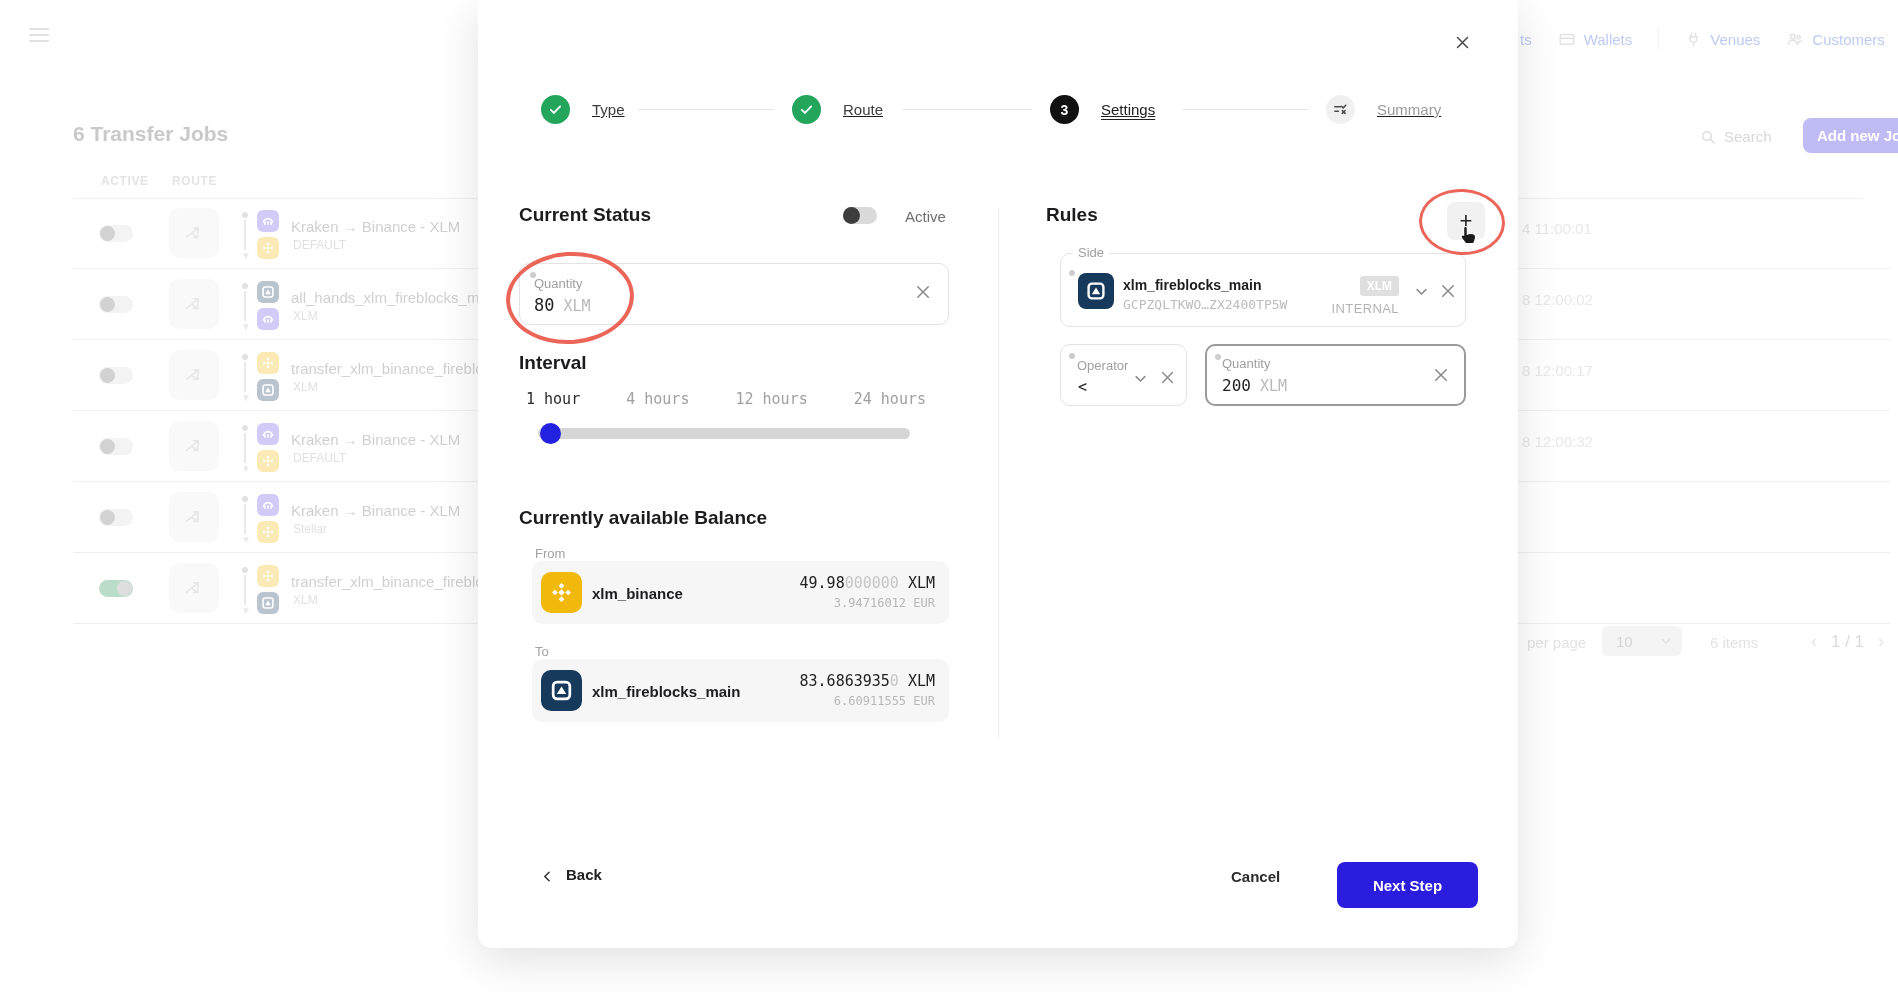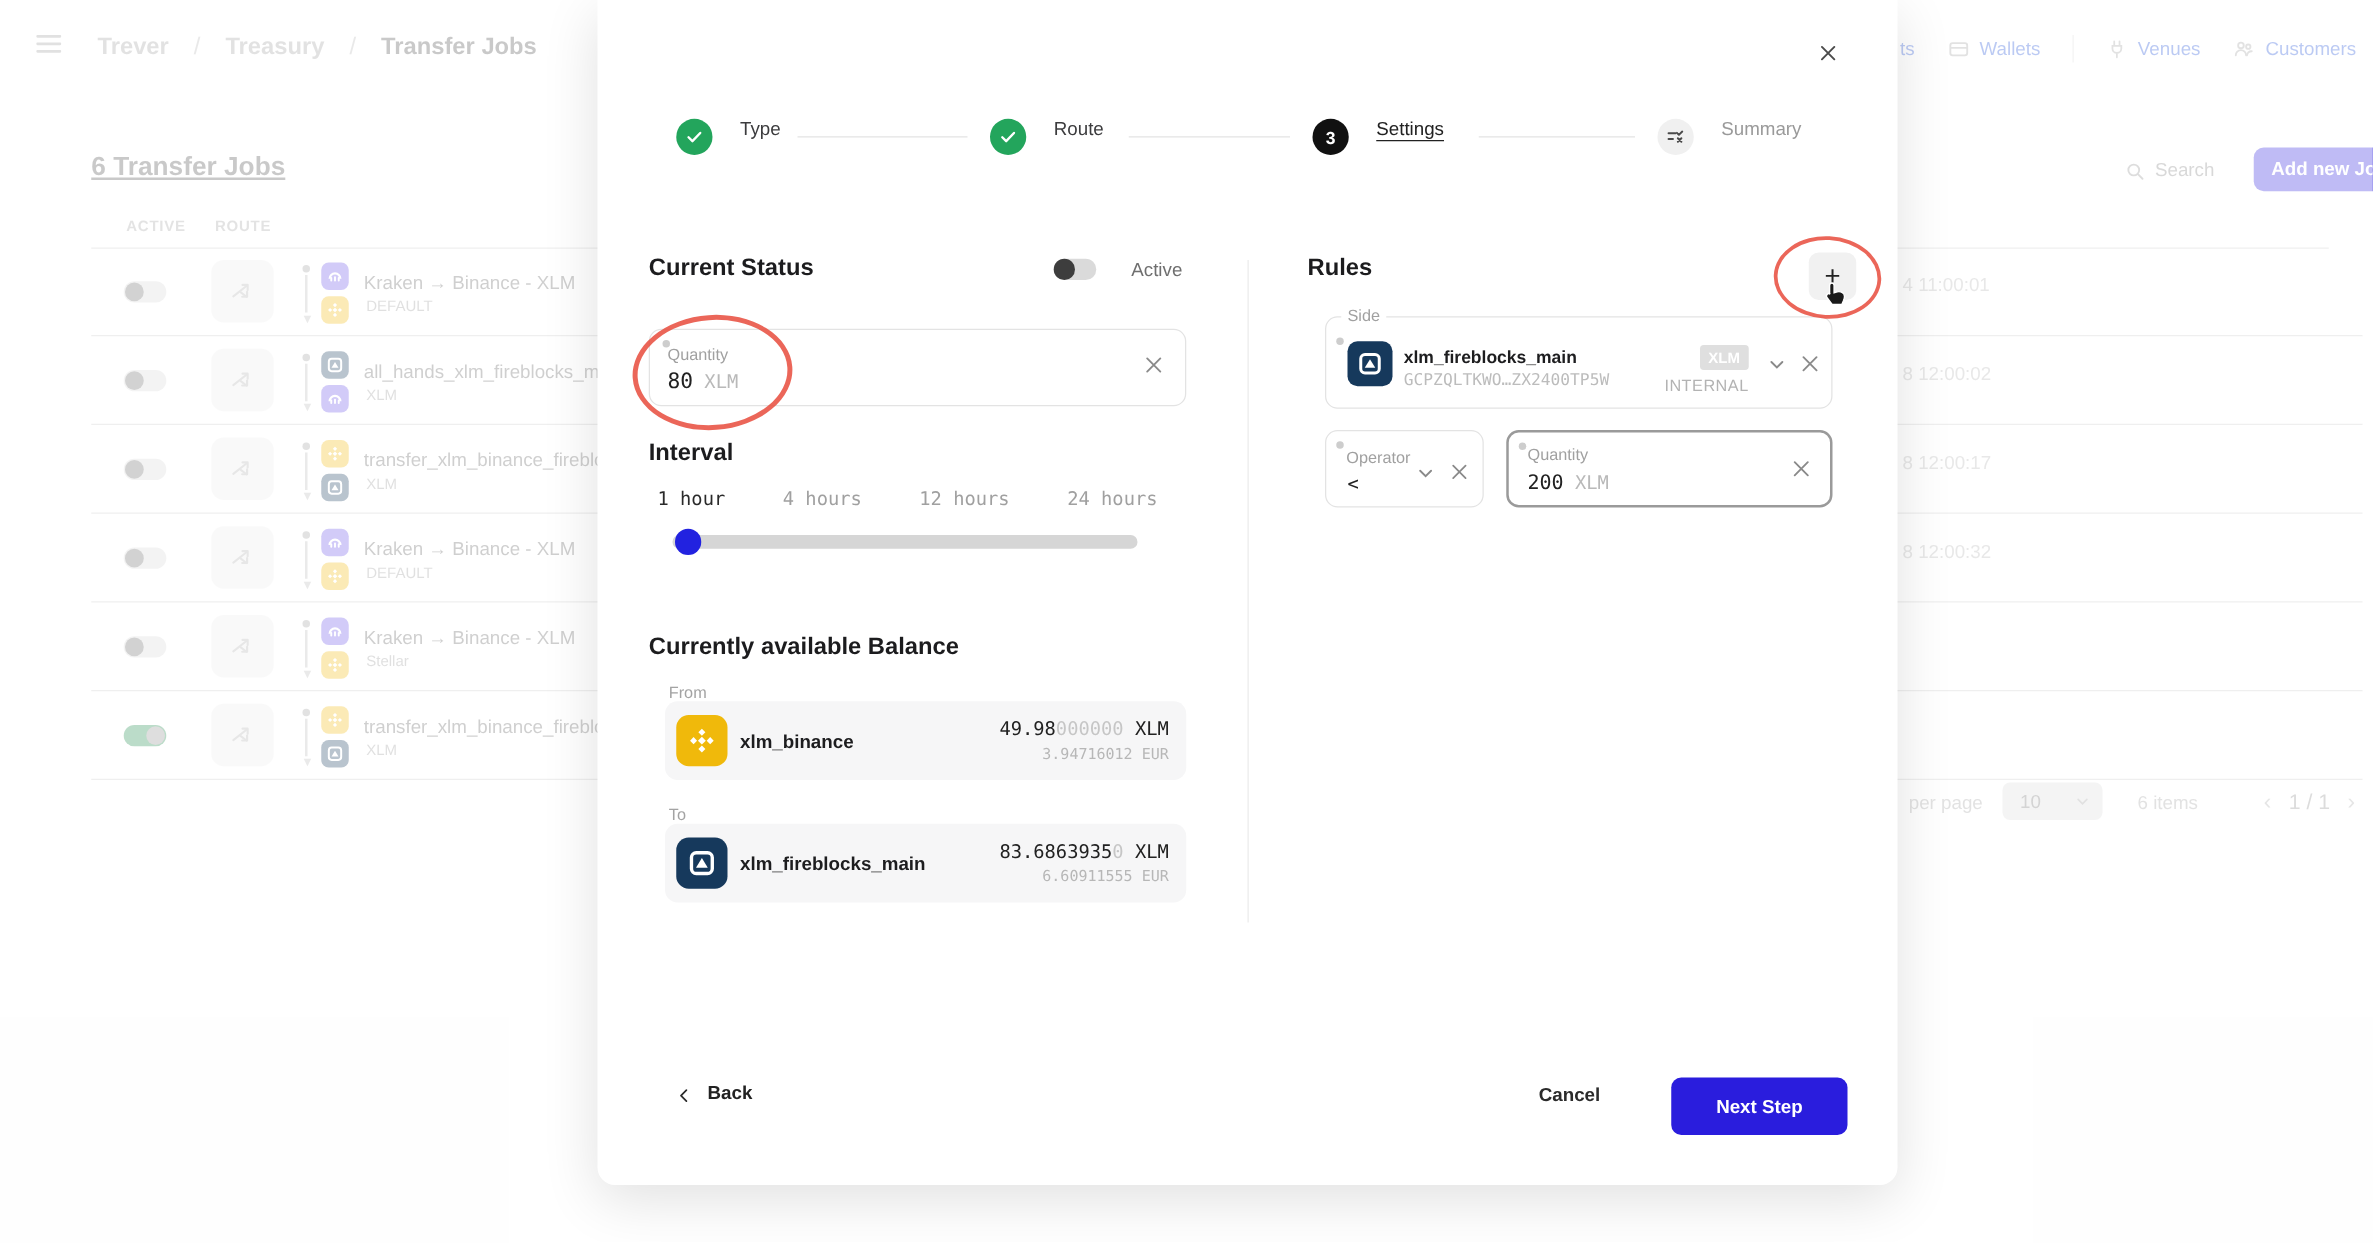--- a/index.html
+++ b/index.html
@@ -13,21 +13,21 @@
        font-family:"Liberation Sans",sans-serif;color:var(--ink);}
   .mono{font-family:"DejaVu Sans Mono",monospace;}
   .abs{position:absolute;}
   svg{display:block;}
 
   
   #page{position:absolute;inset:0;background:#fdfdfd;}
   .hamburger{left:29px;top:27px;width:20px;height:16px;color:#9a9a9a;}
   .crumbs{left:78px;top:27px;font-size:19px;font-weight:600;display:flex;gap:20px;align-items:center;}
   .crumb{color:#9e9e9e;} .crumb-sep{color:#b5b5b5;font-weight:400;} .crumb.cur{color:#4a4a4a;}
-  .page-h1{left:73px;top:122px;font-size:21px;font-weight:700;color:#4b4b4b;text-decoration:underline;}
+  .page-h1{left:73px;top:122px;font-size:21px;font-weight:700;color:#4b4b4b;}
   .topnav{left:1520px;top:28px;display:flex;align-items:center;gap:26px;color:#1d4ed8;font-size:15px;}
   .navitem{display:flex;align-items:center;gap:8px;}
   .nav-sep{width:1px;height:22px;background:#d9d9d9;}
   .searchbox{left:1700px;top:128px;display:flex;align-items:center;gap:8px;color:#7d7d7d;font-size:15px;}
   .addbtn{left:1803px;top:118px;width:130px;height:35px;border-radius:8px;background:var(--accent);
           color:#fff;font-size:15px;font-weight:700;display:flex;align-items:center;padding-left:14px;white-space:nowrap;overflow:hidden;}
   .thead{top:174px;font-size:12px;font-weight:700;letter-spacing:.6px;color:#a2a2a2;}
   .thead.c1{left:101px;} .thead.c2{left:172px;}
   .tsep{left:73px;width:1790px;height:1px;background:#c9c9c9;}
   .trow{left:73px;width:1817px;height:71px;border-bottom:1px solid #c9c9c9;position:absolute;}
@@ -57,21 +57,21 @@
   
   #overlay{position:absolute;inset:0;background:rgba(255,255,255,0.70);}
 
   
   #modal{position:absolute;left:478px;top:0;width:1040px;height:948px;background:#fff;
          border-radius:0 0 14px 14px;box-shadow:0 12px 45px rgba(0,0,0,.12);}
   .m-title{left:0;top:27px;width:100%;text-align:center;font-size:20px;font-weight:700;color:#26262a;}
   .m-close{left:970px;top:28px;width:28px;height:28px;display:flex;align-items:center;justify-content:center;color:#4b4b4b;cursor:pointer;}
   
   #stepper{position:absolute;left:0;top:95px;width:100%;height:44px;}
-  .step{position:absolute;display:flex;align-items:flex-start;gap:22px;top:0;}
+  .step{position:absolute;display:flex;align-items:center;gap:22px;top:0;text-decoration:underline;}
   .step-c{width:29px;height:29px;border-radius:50%;display:flex;align-items:center;justify-content:center;flex:0 0 auto;}
   .step.done .step-c{background:var(--green);}
   .step.current .step-c{background:#111;color:#fff;font-size:14px;font-weight:600;}
   .step.upcoming .step-c{background:#f0f0f0;}
   .step-l{font-size:15px;color:#3c3c3e;white-space:nowrap;}
   .step.current .step-l{text-decoration:underline;text-underline-offset:4px;color:#222;}
   .step.upcoming .step-l{color:#9a9a9a;}
   .connector{position:absolute;top:14px;height:1px;background:#e4e4e4;}
   
   .v-div{left:520px;top:208px;width:1px;height:530px;background:#ebebeb;}
@@ -140,27 +140,20 @@
   .ann2{left:941px;top:189px;width:86px;height:66px;border-width:3.5px;transform:rotate(3deg);}
   .cursor-ico{left:976px;top:222px;width:27px;height:27px;}
 </style>
 </head>
 <body>
 
 <div id="page">
   <svg class="abs hamburger" viewBox="0 0 20 16">
     <path d="M1 2h18M1 8h18M1 14h18" stroke="currentColor" stroke-width="2.2" stroke-linecap="round"></path>
   </svg>
-  <div class="abs crumbs">
-    <span class="crumb">Trever</span>
-    <span class="crumb-sep">/</span>
-    <span class="crumb">Treasury</span>
-    <span class="crumb-sep">/</span>
-    <span class="crumb cur">Transfer Jobs</span>
-  </div>
 
   <div class="abs topnav">
     <span>ts</span>
     <span class="navitem">
       <svg width="18" height="18" viewBox="0 0 24 24" fill="none" stroke="#9f9f9f" stroke-width="2">
         <rect x="3" y="6" width="18" height="13" rx="2.5"></rect>
           <path d="M3 11h18"></path>
         </svg>
       <span>Wallets</span>
     </span>

